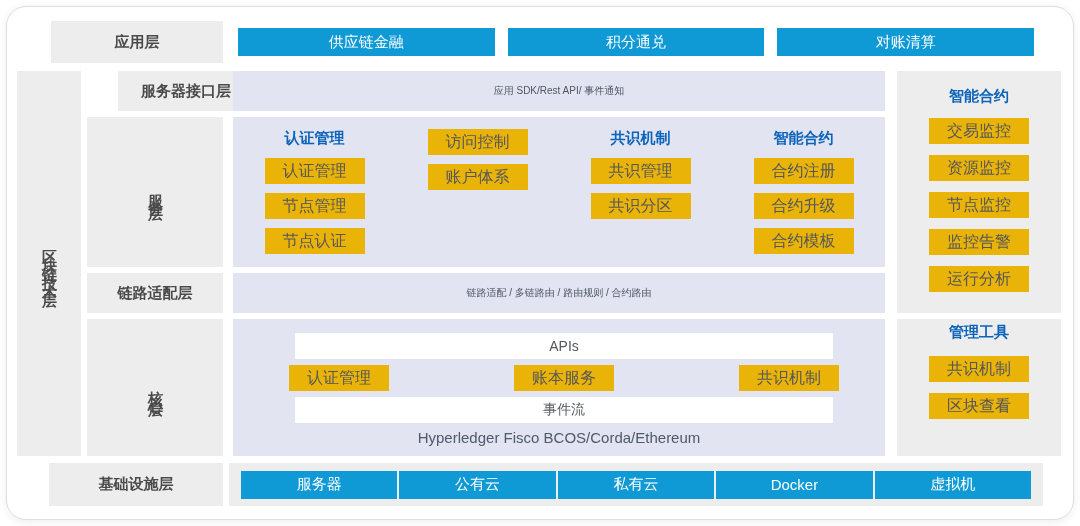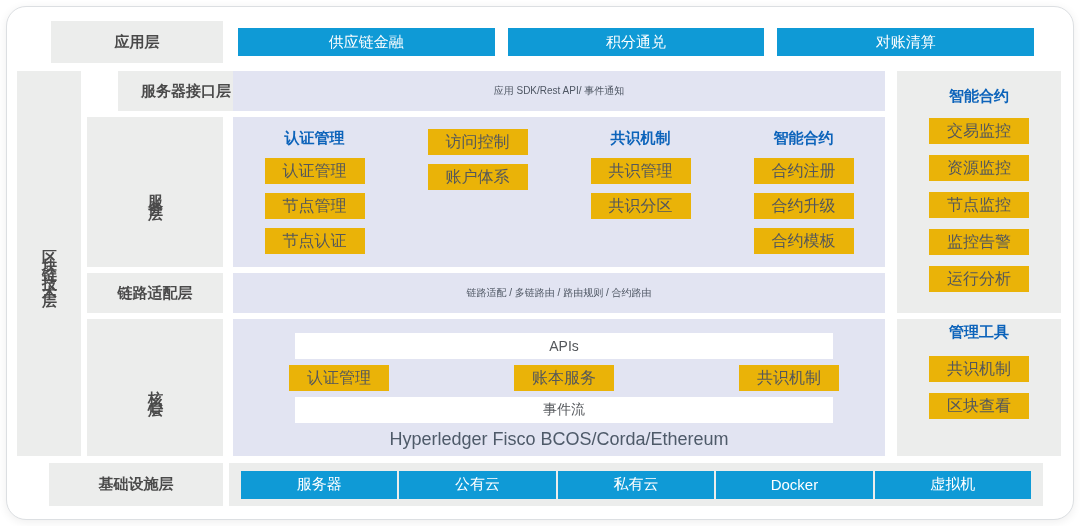--- a/index.html
+++ b/index.html
@@ -24,21 +24,21 @@
   .btn-row .blue-btn{flex:1;height:28px;}
   .svc-cols{display:flex;padding-top:12px;}
   .svc-col{flex:1;}
   .svc-col .col-title{margin-bottom:10px;}
   .svc-col .white-chip{margin-bottom:9px;}
   .side-panel{background:#ECEDEC;display:flex;flex-direction:column;align-items:center;gap:11px;}
   .wide-bar{background:#fff;height:26px;font-size:14px;color:#54575B;
             display:flex;align-items:center;justify-content:center;}
   .core-mods{display:flex;justify-content:space-between;}
   .core-mods .white-chip{margin:0;}
-  .platforms{color:#4E5A69;font-size:18px;text-align:center;width:100%;}
+  .platforms{color:#4E5A69;font-size:15px;text-align:center;width:100%;}
   .infra-band{background:#ECEDEC;display:flex;align-items:center;gap:2px;padding:0 12px;}
   .infra-band .blue-btn{flex:1;height:28px;}
 </style>
 </head>
 <body>
 
 <div class="card">
 
   <div class="abs gray-box" style="left:44px;top:14px;width:172px;height:42px;">应用层</div>
   <div class="abs btn-row" style="left:231px;top:21px;width:796px;height:28px;">

